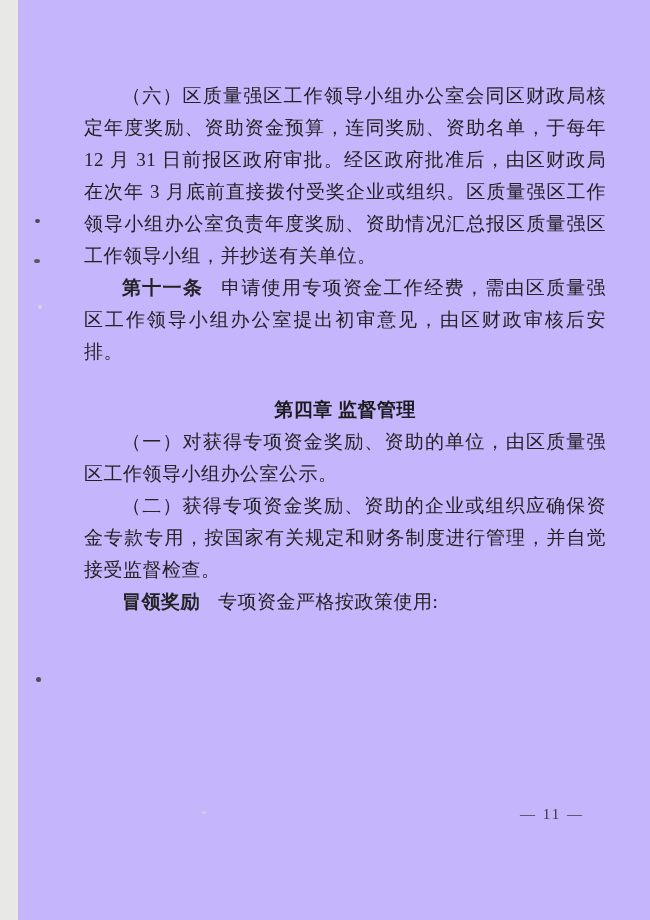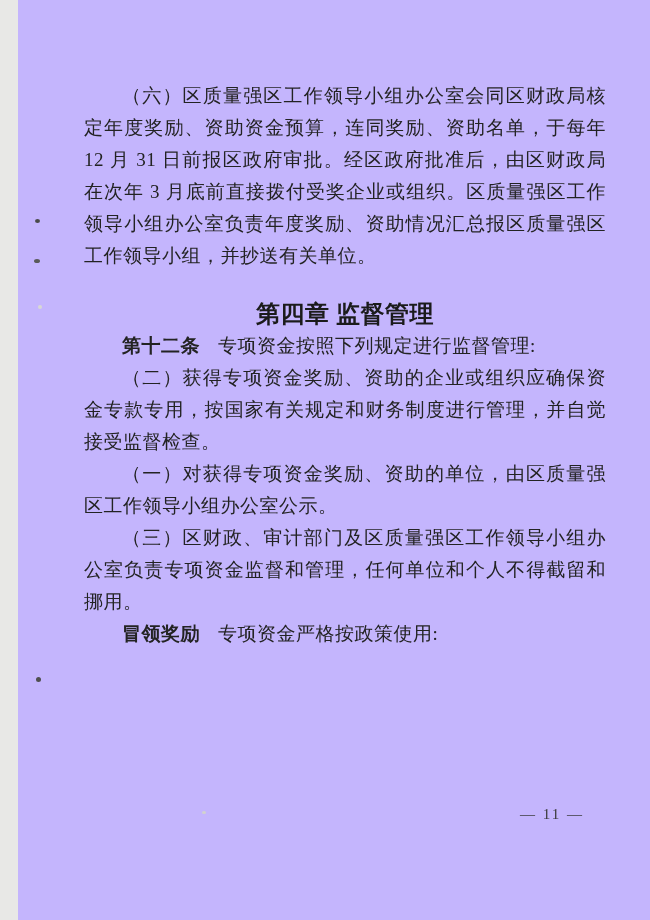--- a/index.html
+++ b/index.html
@@ -32,21 +32,21 @@
   .doc-body p {
     margin: 0;
     text-indent: 2em;
   }
   .article-label {
     font-weight: bold;
     margin-right: 0.95em;
   }
   .chapter-heading {
     margin: 26px 0 0 0;
-    font-size: 24px;
+    font-size: 19px;
     line-height: 32px;
     font-weight: bold;
     text-align: center;
     text-indent: 0;
     color: #1b1b1b;
   }
   .page-number {
     position: absolute;
     right: 84px;
     top: 806px;
@@ -67,32 +67,31 @@
 </style>
 </head>
 <body>
 
 <div class="scan-page">
 
   <div class="doc-body">
 
     <p>（六）区质量强区工作领导小组办公室会同区财政局核定年度奖励、资助资金预算，连同奖励、资助名单，于每年 12 月 31 日前报区政府审批。经区政府批准后，由区财政局在次年 3 月底前直接拨付受奖企业或组织。区质量强区工作领导小组办公室负责年度奖励、资助情况汇总报区质量强区工作领导小组，并抄送有关单位。</p>
 
+    <p>
+      <span class="article-label">第十一条</span><span>申请使用专项资金工作经费，需由区质量强区工作领导小组办公室提出初审意见，由区财政审核后安排。</span>
+    </p>
 
     <h2 class="chapter-heading">第四章 监督管理</h2>
 
-    <p>
-      <span class="article-label">第十二条</span><span>专项资金按照下列规定进行监督管理:</span>
-    </p>
+
+    <p>（一）对获得专项资金奖励、资助的单位，由区质量强区工作领导小组办公室公示。</p>
 
     <p>（二）获得专项资金奖励、资助的企业或组织应确保资金专款专用，按国家有关规定和财务制度进行管理，并自觉接受监督检查。</p>
 
-    <p>（一）对获得专项资金奖励、资助的单位，由区质量强区工作领导小组办公室公示。</p>
-
-    <p>（三）区财政、审计部门及区质量强区工作领导小组办公室负责专项资金监督和管理，任何单位和个人不得截留和挪用。</p>
 
     <p>
       <span class="article-label">冒领奖励</span><span>专项资金严格按政策使用:</span>
     </p>
 
 
   </div>
 
   <div class="page-number">— 11 —</div>
 

